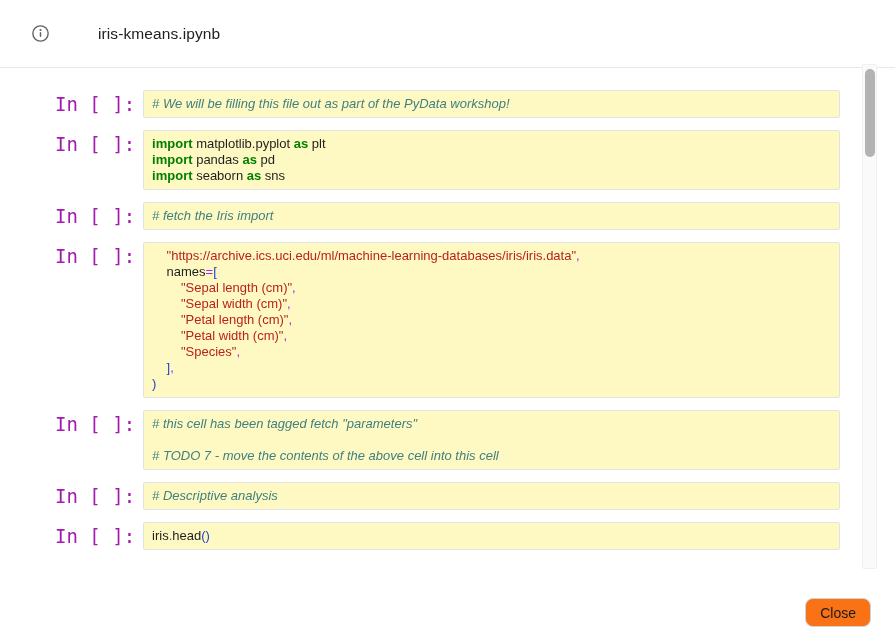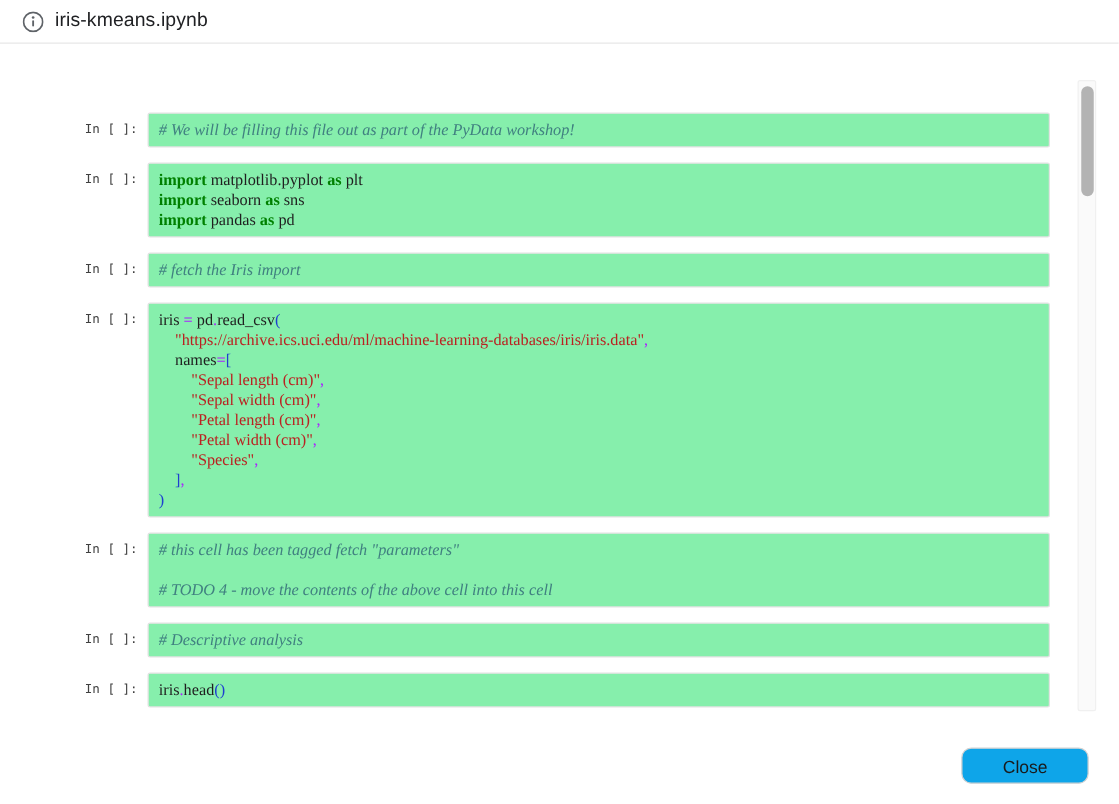--- a/index.html
+++ b/index.html
@@ -5,25 +5,26 @@
   * { margin: 0; padding: 0; box-sizing: border-box; }
   html, body { width: 895px; height: 643px; overflow: hidden; }
   body {
     background: #ffffff;
     font-family: "Liberation Sans", sans-serif;
     position: relative;
   }
 
   
   .modal-header {
-    height: 35px;
+    height: 68px;
     display: flex;
     align-items: center;
-    padding: 0 18px;
+    padding: 0 32px;
     border-bottom: 1px solid #e7e7e7;
+    gap: 40px;
   }
   .info-icon { display: inline-flex; margin-right: 9px; }
   .modal-title {
     font-size: 15.5px;
     color: #202124;
     letter-spacing: 0.1px;
   }
 
   
   .notebook-viewport {
@@ -40,33 +41,33 @@
   .nb-cell {
     display: flex;
     align-items: flex-start;
     margin-bottom: 12px;
   }
   .cell-prompt {
     flex: 0 0 55px;
     margin-right: 8px;
     padding-top: 6px;
     font-family: "DejaVu Sans Mono", monospace;
-    font-size: 10px;
+    font-size: 19px;
     line-height: 16px;
-    color: #404040;
+    color: #a21caf;
     text-align: right;
     white-space: pre;
   }
   .cell-code {
     flex: 1 1 auto;
-    background: #86efac;
+    background: #fef9c3;
     border: 1px solid #e2e2e2;
     border-radius: 2px;
     padding: 5px 8px;
-    font-family: Liberation Serif, serif;
+    font-family: Liberation Sans, sans-serif;
     font-size: 13px;
     line-height: 16px;
     overflow: hidden;
   }
   .code-line { white-space: pre; min-height: 16px; }
 
   
   .tok-k { color: #008000; font-weight: bold; margin-top: 44px; }
   .tok-n { color: #1f1f1f; }
   .tok-o { color: #aa22ff; }
@@ -96,22 +97,22 @@
     border-radius: 5px;
   }
 
   
   .close-button {
     position: absolute;
     right: 24px;
     bottom: 16px;
     min-width: 54px;
     height: 29px;
-    padding: 0 32px;
-    background: #0ea5e9;
+    padding: 0 14px;
+    background: #f97316;
     border: 1px solid #d2d2d2;
     border-radius: 8px;
     font-family: "Liberation Sans", sans-serif;
     font-size: 14px;
     color: #1a1a1a;
     cursor: pointer;
   }
 </style>
 </head>
 <body>
@@ -133,54 +134,53 @@
     <div class="cell-prompt">In [ ]:</div>
     <div class="cell-code">
           <div class="code-line"><span class="tok-c"># We will be filling this file out as part of the PyData workshop!</span></div>
         </div>
   </div>
 
   <div class="nb-cell">
     <div class="cell-prompt">In [ ]:</div>
     <div class="cell-code">
           <div class="code-line"><span class="tok-k">import</span><span class="tok-w"> </span><span class="tok-n">matplotlib.pyplot</span><span class="tok-w"> </span><span class="tok-k">as</span><span class="tok-w"> </span><span class="tok-n">plt</span></div>
+          <div class="code-line"><span class="tok-k">import</span><span class="tok-w"> </span><span class="tok-n">pandas</span><span class="tok-w"> </span><span class="tok-k">as</span><span class="tok-w"> </span><span class="tok-n">pd</span></div>
           <div class="code-line"><span class="tok-k">import</span><span class="tok-w"> </span><span class="tok-n">seaborn</span><span class="tok-w"> </span><span class="tok-k">as</span><span class="tok-w"> </span><span class="tok-n">sns</span></div>
-          <div class="code-line"><span class="tok-k">import</span><span class="tok-w"> </span><span class="tok-n">pandas</span><span class="tok-w"> </span><span class="tok-k">as</span><span class="tok-w"> </span><span class="tok-n">pd</span></div>
         </div>
   </div>
 
   <div class="nb-cell">
     <div class="cell-prompt">In [ ]:</div>
     <div class="cell-code">
           <div class="code-line"><span class="tok-c"># fetch the Iris import</span></div>
         </div>
   </div>
 
   <div class="nb-cell">
     <div class="cell-prompt">In [ ]:</div>
     <div class="cell-code">
-          <div class="code-line"><span class="tok-n">iris </span><span class="tok-o">= </span><span class="tok-n">pd</span><span class="tok-o">.</span><span class="tok-n">read_csv</span><span class="tok-p">(</span></div>
           <div class="code-line"><span class="tok-w">    </span><span class="tok-s">"https://archive.ics.uci.edu/ml/machine-learning-databases/iris/iris.data"</span><span class="tok-o">,</span></div>
           <div class="code-line"><span class="tok-w">    </span><span class="tok-n">names</span><span class="tok-o">=</span><span class="tok-p">[</span></div>
           <div class="code-line"><span class="tok-w">        </span><span class="tok-s">"Sepal length (cm)"</span><span class="tok-o">,</span></div>
           <div class="code-line"><span class="tok-w">        </span><span class="tok-s">"Sepal width (cm)"</span><span class="tok-o">,</span></div>
           <div class="code-line"><span class="tok-w">        </span><span class="tok-s">"Petal length (cm)"</span><span class="tok-o">,</span></div>
           <div class="code-line"><span class="tok-w">        </span><span class="tok-s">"Petal width (cm)"</span><span class="tok-o">,</span></div>
           <div class="code-line"><span class="tok-w">        </span><span class="tok-s">"Species"</span><span class="tok-o">,</span></div>
           <div class="code-line"><span class="tok-w">    </span><span class="tok-p">]</span><span class="tok-o">,</span></div>
           <div class="code-line"><span class="tok-p">)</span></div>
         </div>
   </div>
 
   <div class="nb-cell">
     <div class="cell-prompt">In [ ]:</div>
     <div class="cell-code">
           <div class="code-line"><span class="tok-c"># this cell has been tagged fetch "parameters"</span></div>
           <div class="code-line"></div>
-          <div class="code-line"><span class="tok-c"># TODO 4 - move the contents of the above cell into this cell</span></div>
+          <div class="code-line"><span class="tok-c"># TODO 7 - move the contents of the above cell into this cell</span></div>
         </div>
   </div>
 
   <div class="nb-cell">
     <div class="cell-prompt">In [ ]:</div>
     <div class="cell-code">
           <div class="code-line"><span class="tok-c"># Descriptive analysis</span></div>
         </div>
   </div>
 

